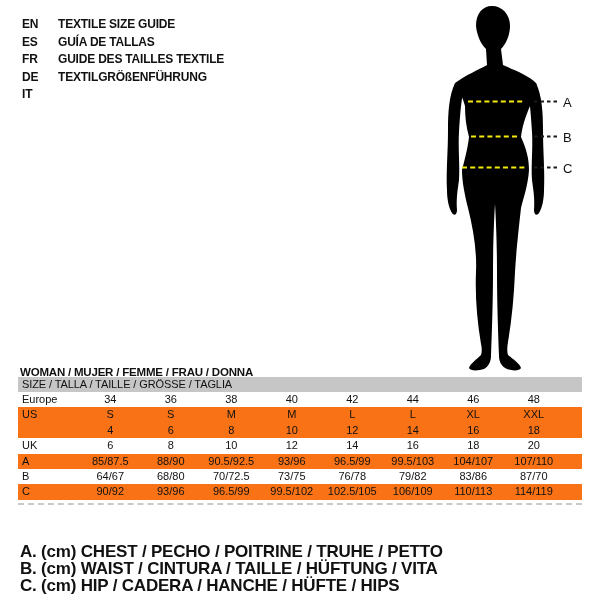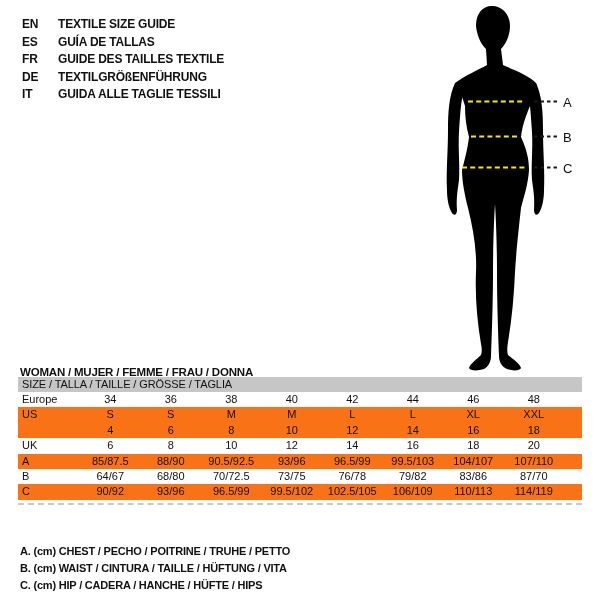--- a/index.html
+++ b/index.html
@@ -24,21 +24,21 @@
   
   .size-table { position:absolute; left:18px; top:377px; width:564px; font-size:11px; }
   .table-header { background:#c6c6c6; height:15px; line-height:15px; padding-left:4px; letter-spacing:-0.1px; }
   .trow { display:grid; grid-template-columns:62px repeat(8,1fr); height:15.4px; line-height:15.4px; padding-right:18px; }
   .trow.shaded { background:#f97316; }
   .tlabel { padding-left:4px; }
   .tcell { text-align:center; }
   .table-bottom { border-top:2px dashed #c9c9c9; margin-top:3px; }
 
   
-  .legend { position:absolute; left:20px; top:543px; font-weight:bold; font-size:11px; line-height:17px; letter-spacing:-0.2px; }
+  .legend { position:absolute; left:20px; top:543px; font-weight:bold; font-size:17px; line-height:17px; letter-spacing:-0.2px; }
 </style>
 </head>
 <body>
 
 <div class="page">
 
   <div class="lang-list">
     <div class="lang-row">
       <span class="lang-code">EN</span>
       <span class="lang-text">TEXTILE SIZE GUIDE</span>
@@ -50,21 +50,20 @@
     <div class="lang-row">
       <span class="lang-code">FR</span>
       <span class="lang-text">GUIDE DES TAILLES TEXTILE</span>
     </div>
     <div class="lang-row">
       <span class="lang-code">DE</span>
       <span class="lang-text">TEXTILGRÖßENFÜHRUNG</span>
     </div>
     <div class="lang-row">
       <span class="lang-code">IT</span>
-      <span class="lang-text">GUIDA ALLE TAGLIE TESSILI</span>
     </div>
   </div>
 
   <svg class="figure-svg" viewBox="420 0 180 380">
 
     <path fill="#000000" d="
       M492,6
       C502,6 510,14 510,26
       C510,35 506,44 501,49
       L503,65

